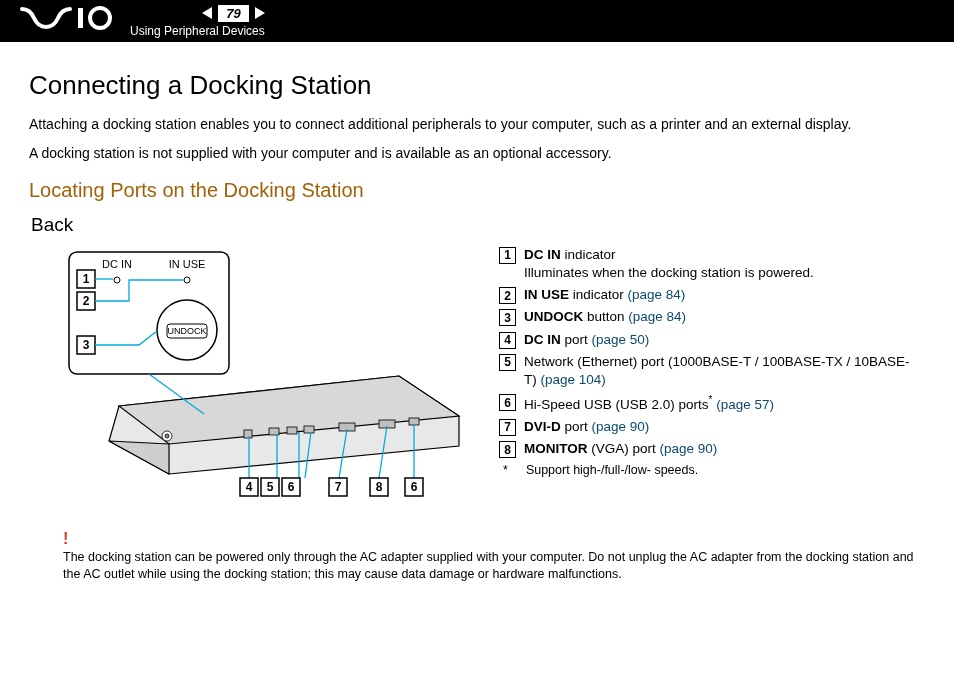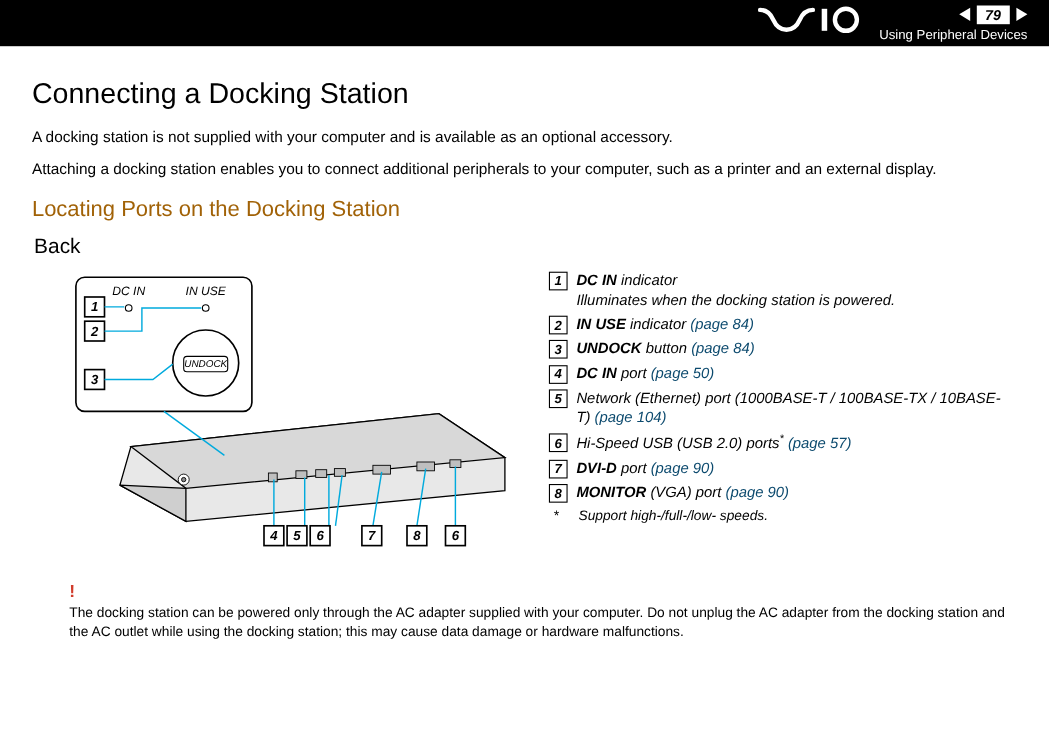--- a/index.html
+++ b/index.html
@@ -10,21 +10,21 @@
     background: #fff;
     color: #000;
     position: relative;
     overflow: hidden;
   }
   .header {
     background: #000;
     color: #fff;
     height: 42px;
     display: flex;
-    justify-content: flex-end;
+    justify-content: flex-start;
     align-items: center;
     padding: 0 20px 0 20px;
   }
   .logo {
     font-size: 28px;
     font-weight: 300;
     letter-spacing: 2px;
     font-style: italic;
     font-family: Arial, sans-serif;
   }
@@ -88,21 +88,20 @@
   h3 {
     font-size: 19px;
     font-weight: normal;
     margin-bottom: 10px;
     margin-left: 2px;
   }
   .diagram-section {
     display: flex;
     gap: 30px;
     align-items: flex-start;
-    font-style: italic;
   }
   .diagram {
     width: 440px;
     height: 260px;
     flex-shrink: 0;
   }
   .legend {
     font-size: 13.5px;
     line-height: 1.35;
   }
@@ -169,22 +168,22 @@
       <div class="nav-arrow nav-left"></div>
       <div class="page-num">79</div>
       <div class="nav-arrow nav-right"></div>
     </div>
     <div class="section-title">Using Peripheral Devices</div>
   </div>
 </div>
 
 <div class="content">
   <h1>Connecting a Docking Station</h1>
+  <p class="intro">Attaching a docking station enables you to connect additional peripherals to your computer, such as a printer and an external display.</p>
   <p class="intro">A docking station is not supplied with your computer and is available as an optional accessory.</p>
-  <p class="intro">Attaching a docking station enables you to connect additional peripherals to your computer, such as a printer and an external display.</p>
   <h2>Locating Ports on the Docking Station</h2>
   <h3>Back</h3>
 
   <div class="diagram-section">
     <svg class="diagram" viewBox="0 0 440 260">
 
       <rect x="40" y="6" width="160" height="122" rx="8" fill="#fff" stroke="#000" stroke-width="1.5"></rect>
       <text x="88" y="22" font-size="11" text-anchor="middle">DC IN</text>
       <text x="158" y="22" font-size="11" text-anchor="middle">IN USE</text>
       <circle cx="88" cy="34" r="3" fill="none" stroke="#000"></circle>

